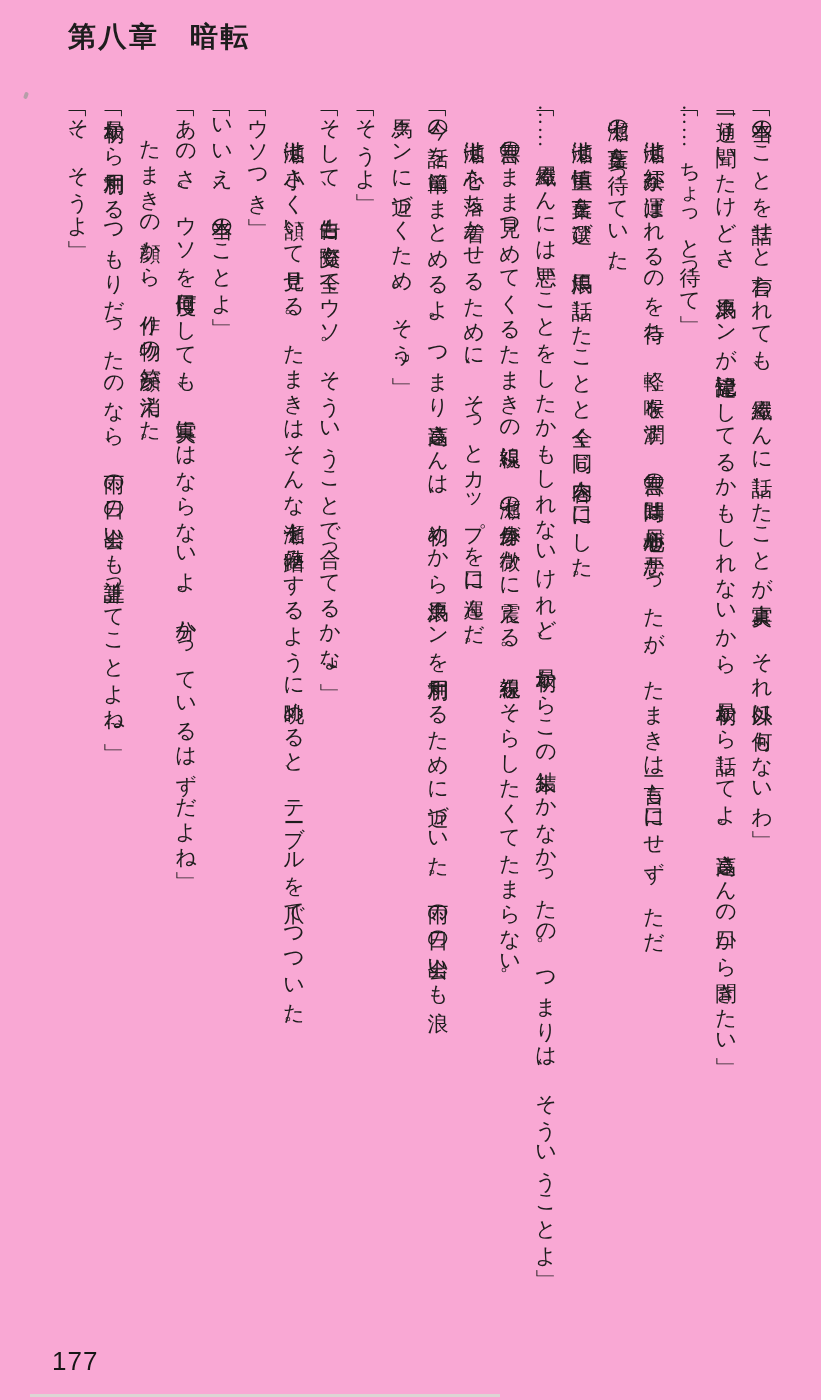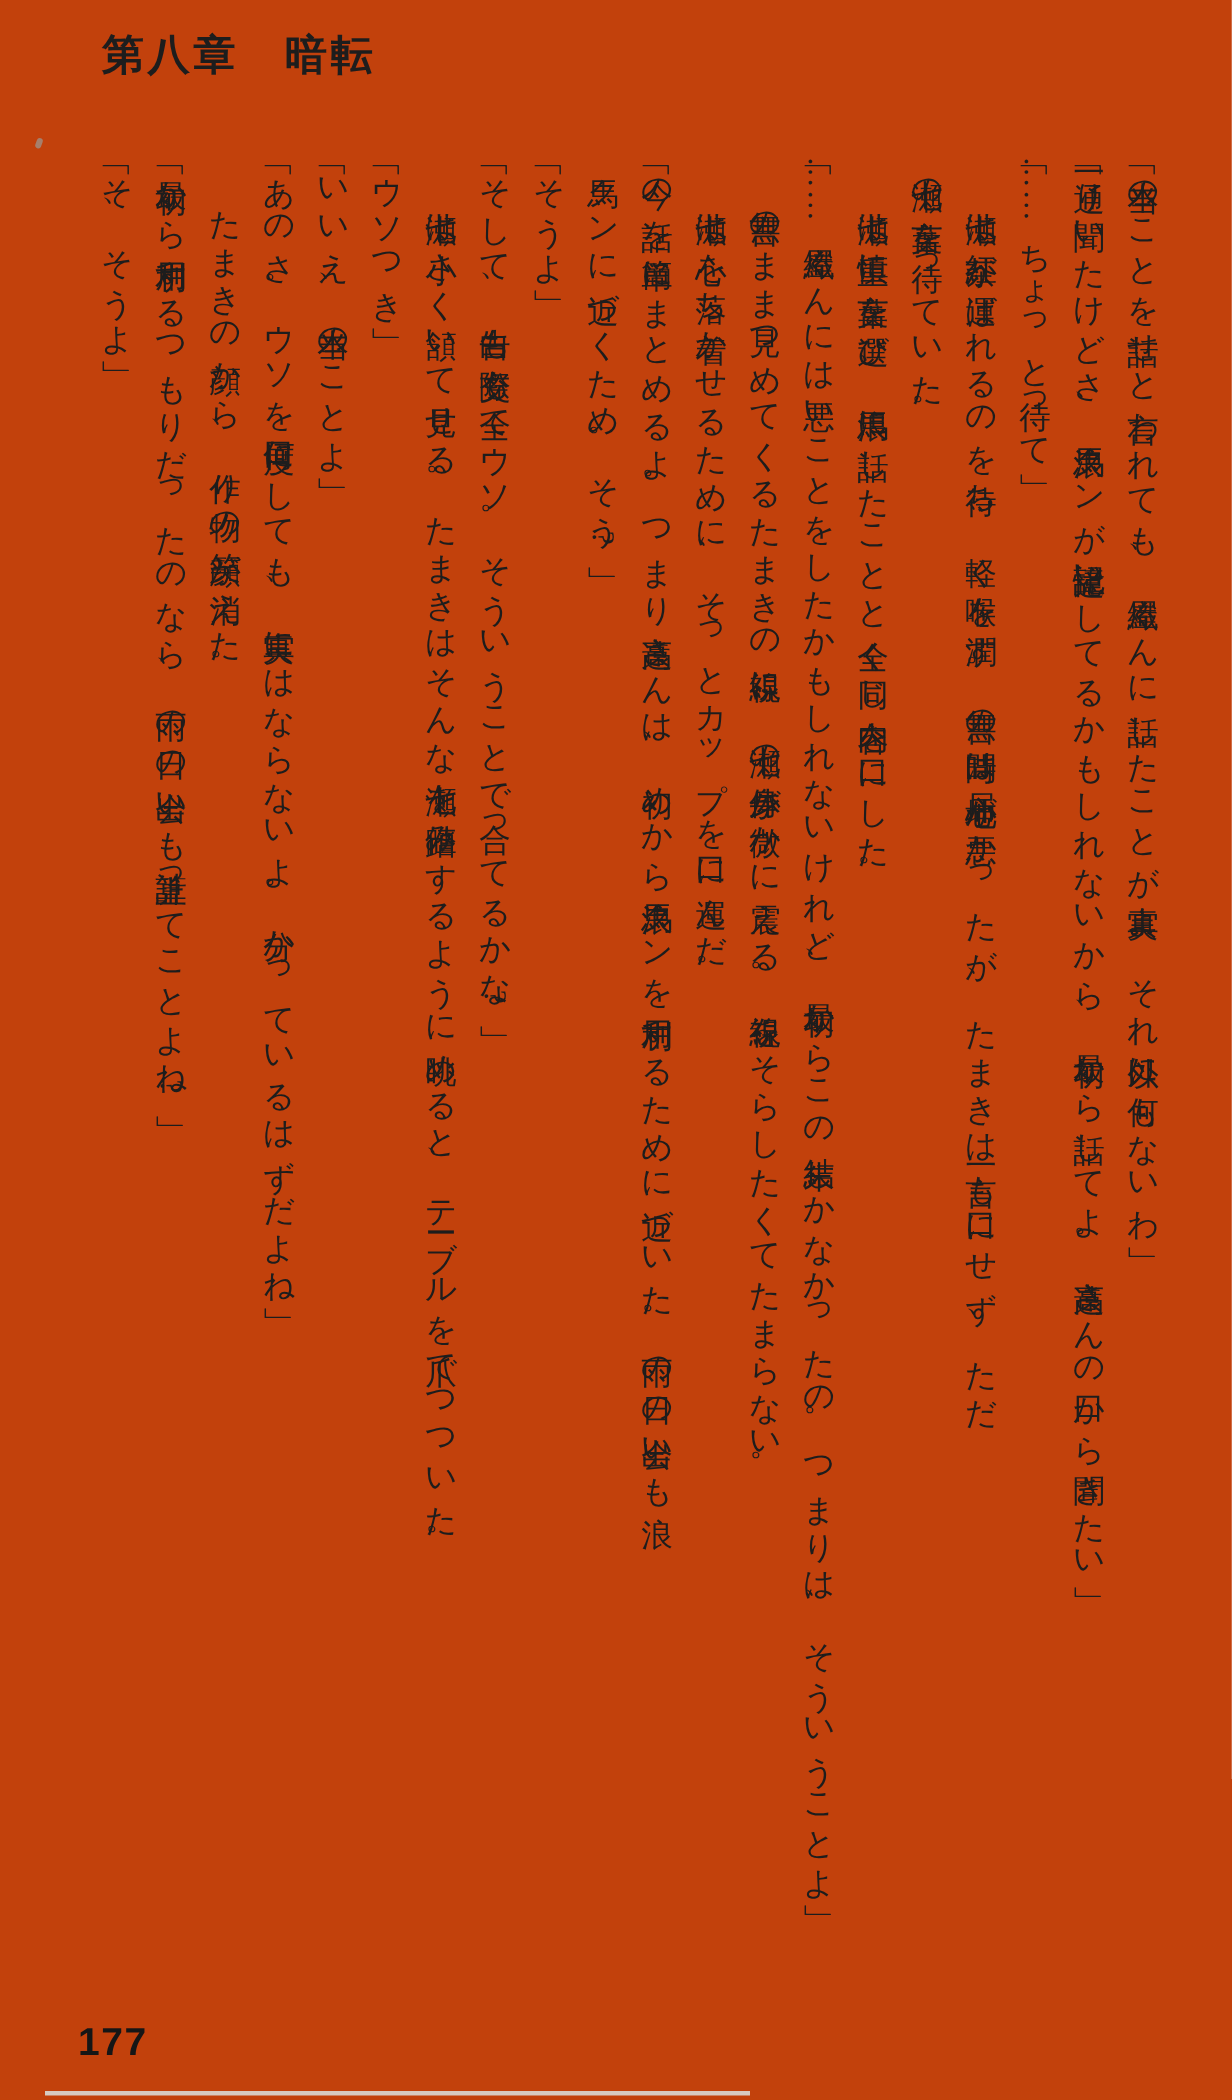--- a/index.html
+++ b/index.html
@@ -3,21 +3,21 @@
 <meta charset="utf-8">
 <style>
   html, body {
     margin: 0;
     padding: 0;
   }
   .page {
     position: relative;
     width: 821px;
     height: 1400px;
-    background: #c2410c;
+    background: #f9a8d4;
     overflow: hidden;
     font-family: "Liberation Serif", "DejaVu Serif", serif;
     color: #1d1d1d;
   }
   .chapter-title {
     position: absolute;
     top: 18px;
     left: 68px;
     margin: 0;
     font-size: 28px;
@@ -46,21 +46,21 @@
   }
   .text-area p.line.ind {
     text-indent: 22px;
   }
   .page-number {
     position: absolute;
     left: 52px;
     top: 1346px;
     font-family: "Liberation Sans", "DejaVu Sans", sans-serif;
     font-size: 26px;
-    font-weight: 700;
+    font-weight: 400;
     letter-spacing: 1px;
     color: #161616;
   }
   .artifact-speck {
     position: absolute;
     left: 24px;
     top: 92px;
     width: 4px;
     height: 7px;
     background: #9a9a96;

